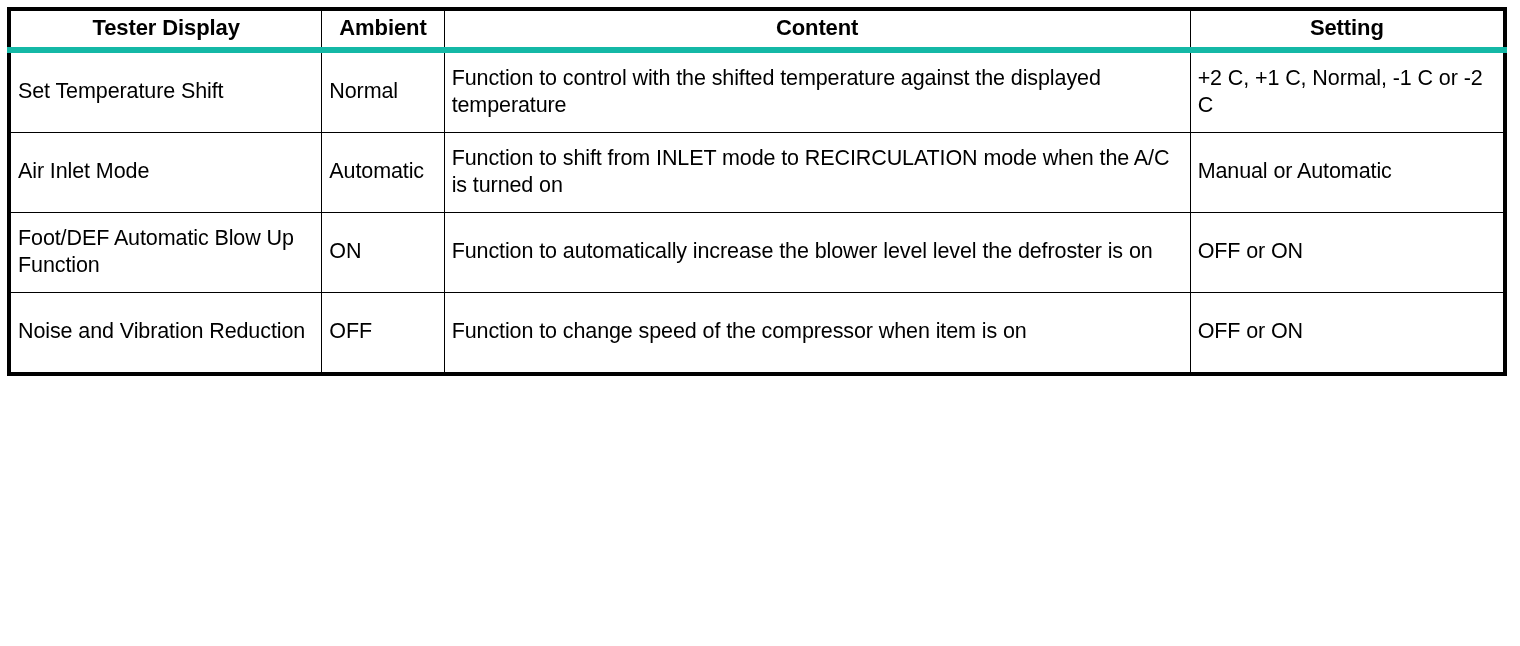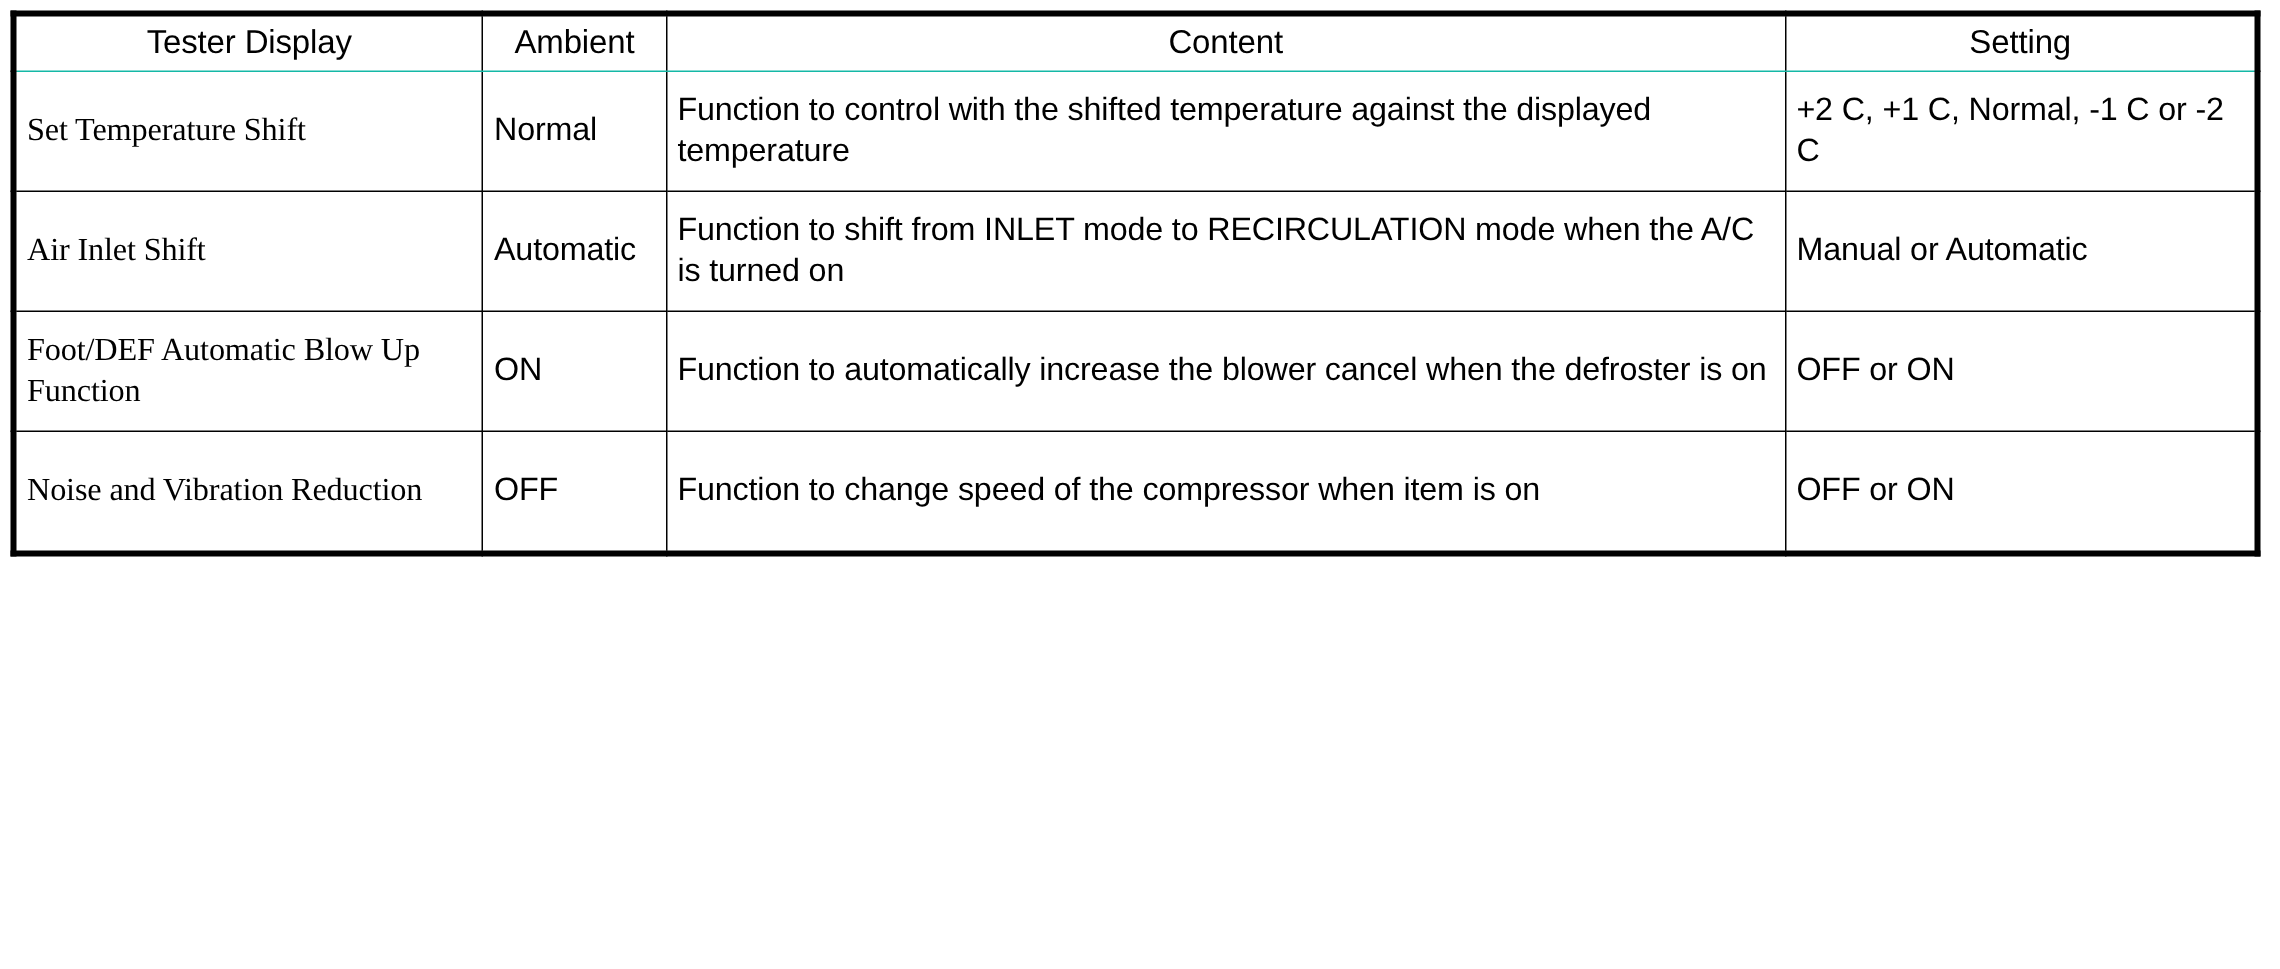--- a/index.html
+++ b/index.html
@@ -35,44 +35,44 @@
     border: 1px solid #000000;
     vertical-align: middle;
     padding: 3px 7px 4px 7px;
     font-size: 21.5px;
     line-height: 1.28;
     font-weight: normal;
     text-align: left;
     letter-spacing: -0.1px;
   }
   table.spec-table thead th {
-    font-weight: normal;
+    font-weight: bold;
     text-align: center;
     font-size: 22px;
     padding-top: 3px;
     padding-bottom: 5px;
-    border-bottom: 1px solid #14b8a6;
+    border-bottom: 6px solid #14b8a6;
   }
   
   col.c-display  { width: 312px; }
   col.c-default  { width: 122px; }
   col.c-content  { width: 744px; }
   col.c-setting  { width: 314px; }
 
   tr.r-1 td { height: 72px; }
   tr.r-2 td { height: 72px; }
   tr.r-3 td { height: 72px; }
   tr.r-4 td { height: 72px; }
   tr.r-5 td { height: 72px; }
   tr.r-6 td { height: 70px; }
   tr.r-7 td { height: 42px; }
   tr.r-8 td { height: 42px; }
   tr.r-9 td { height: 72px; }
 
-  td.cell-display { line-height: 1.25; font-family: Liberation Serif, serif; }
+  td.cell-display { line-height: 1.25; }
   td.cell-content { line-height: 1.30; }
   td.cell-setting { line-height: 1.30; }
 </style>
 </head>
 <body>
 
 <div class="page">
 
   <table class="spec-table">
     <colgroup>
@@ -93,31 +93,31 @@
 
       <tr class="r-1">
         <td class="cell-display">Set Temperature Shift</td>
         <td class="cell-default">Normal</td>
         <td class="cell-content">Function to control with the shifted temperature against the displayed temperature</td>
         <td class="cell-setting">+2 C, +1 C, Normal, -1 C or -2 C</td>
       </tr>
 
 
       <tr class="r-3">
-        <td class="cell-display">Air Inlet Shift</td>
+        <td class="cell-display">Air Inlet Mode</td>
         <td class="cell-default">Automatic</td>
         <td class="cell-content">Function to shift from INLET mode to RECIRCULATION mode when the A/C is turned on</td>
         <td class="cell-setting">Manual or Automatic</td>
       </tr>
 
 
       <tr class="r-5">
         <td class="cell-display">Foot/DEF Automatic Blow Up Function</td>
         <td class="cell-default">ON</td>
-        <td class="cell-content">Function to automatically increase the blower cancel when the defroster is on</td>
+        <td class="cell-content">Function to automatically increase the blower level level the defroster is on</td>
         <td class="cell-setting">OFF or ON</td>
       </tr>
 
 
 
 
       <tr class="r-9">
         <td class="cell-display">Noise and Vibration Reduction</td>
         <td class="cell-default">OFF</td>
         <td class="cell-content">Function to change speed of the compressor when item is on</td>

